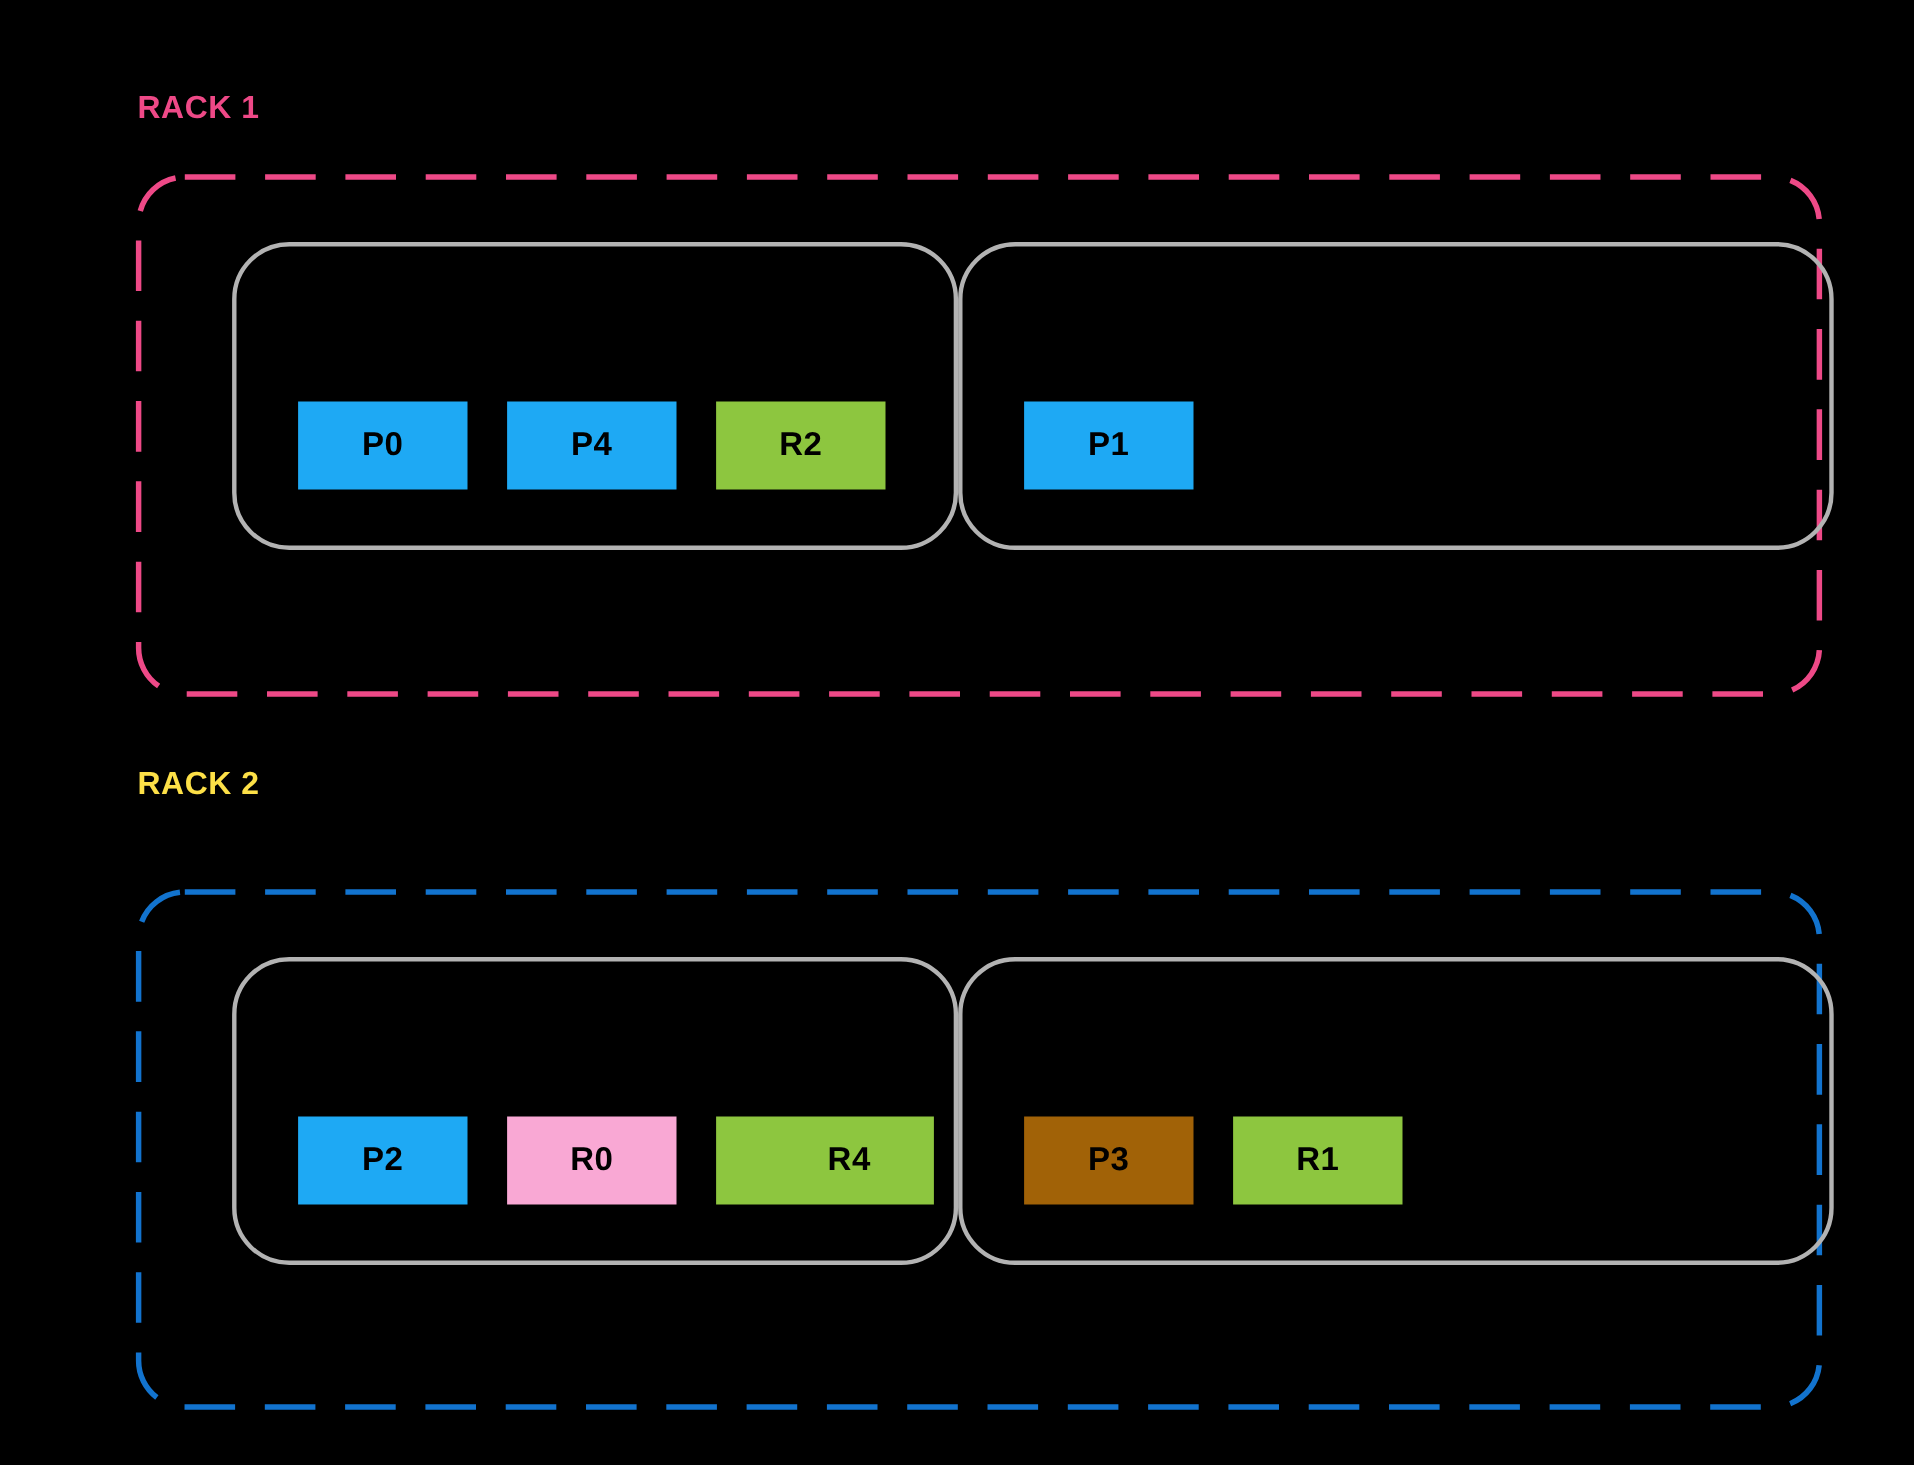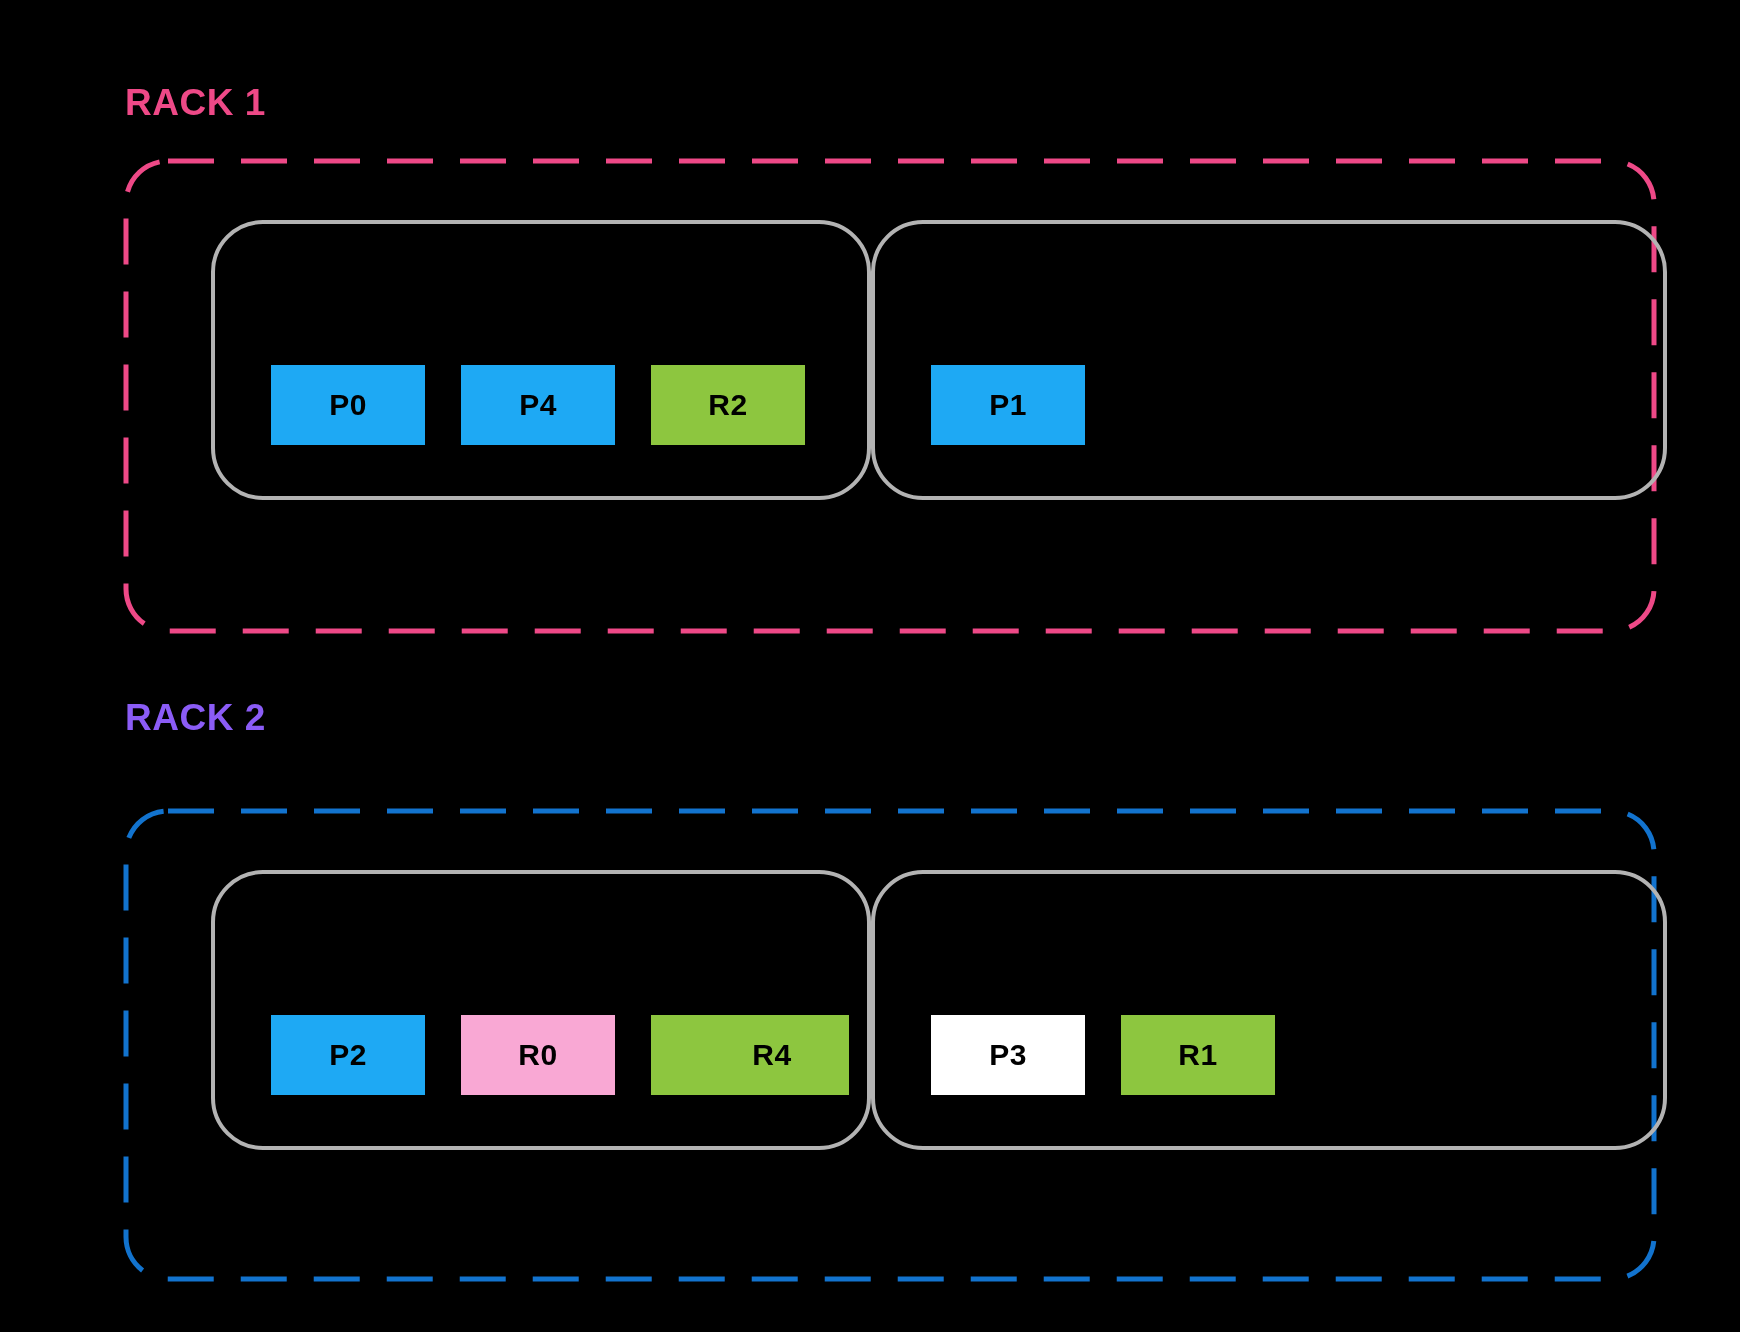--- a/index.html
+++ b/index.html
@@ -11,21 +11,21 @@
     position: relative;
     width: 1740px;
     height: 1332px;
     background: #000000;
     overflow: hidden;
     font-family: "Liberation Sans", sans-serif;
   }
   .rack-label {
     position: absolute;
     left: 125px;
-    font-size: 37px;
+    font-size: 29px;
     font-weight: bold;
     letter-spacing: 0.5px;
     line-height: 1;
     white-space: nowrap;
   }
   .rack-label.r1 { top: 84px; }
   .rack-label.r2 { top: 699px; }
 
   .rack-container {
     position: absolute;
@@ -106,38 +106,38 @@
       </div>
 
       <div class="node nb" style="border-color: rgb(179, 179, 179);">
         <div class="chips">
           <div class="chip" style="background: rgb(30, 169, 244);">P1</div>
         </div>
       </div>
     </div>
   </div>
 
-  <div class="rack-label r2" style="color: #8b5cf6;">RACK 2</div>
+  <div class="rack-label r2" style="color: #fde047;">RACK 2</div>
 
   <div class="rack-container r2">
     <svg class="dash-svg" width="1534" height="474" viewBox="0 0 1534 474">
       <rect class="dash-rect" x="3" y="3" width="1528" height="468" rx="42" style="stroke: rgb(18, 115, 206);"></rect>
     </svg>
 
     <div class="nodes">
       <div class="node na" style="border-color: rgb(179, 179, 179);">
         <div class="chips">
           <div class="chip" style="background: rgb(30, 169, 244);">P2</div>
           <div class="chip" style="background: #f9a8d4;">R0</div>
           <div class="chip" style="background: rgb(141, 198, 63); padding-left: 44px;">R4</div>
         </div>
       </div>
 
       <div class="node nb" style="border-color: rgb(179, 179, 179);">
         <div class="chips">
-          <div class="chip" style="background: #ffffff;">P3</div>
+          <div class="chip" style="background: #a16207;">P3</div>
           <div class="chip" style="background: rgb(141, 198, 63);">R1</div>
         </div>
       </div>
     </div>
   </div>
 
 </div>
 
 </body></html>

